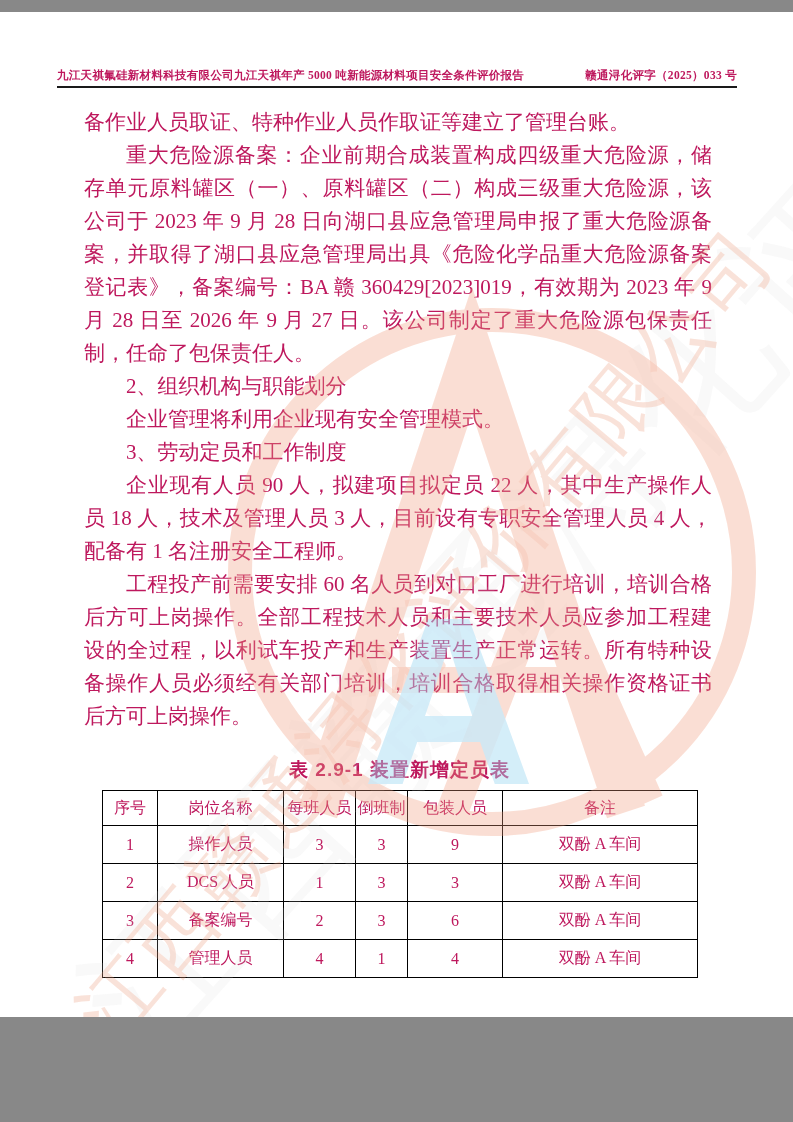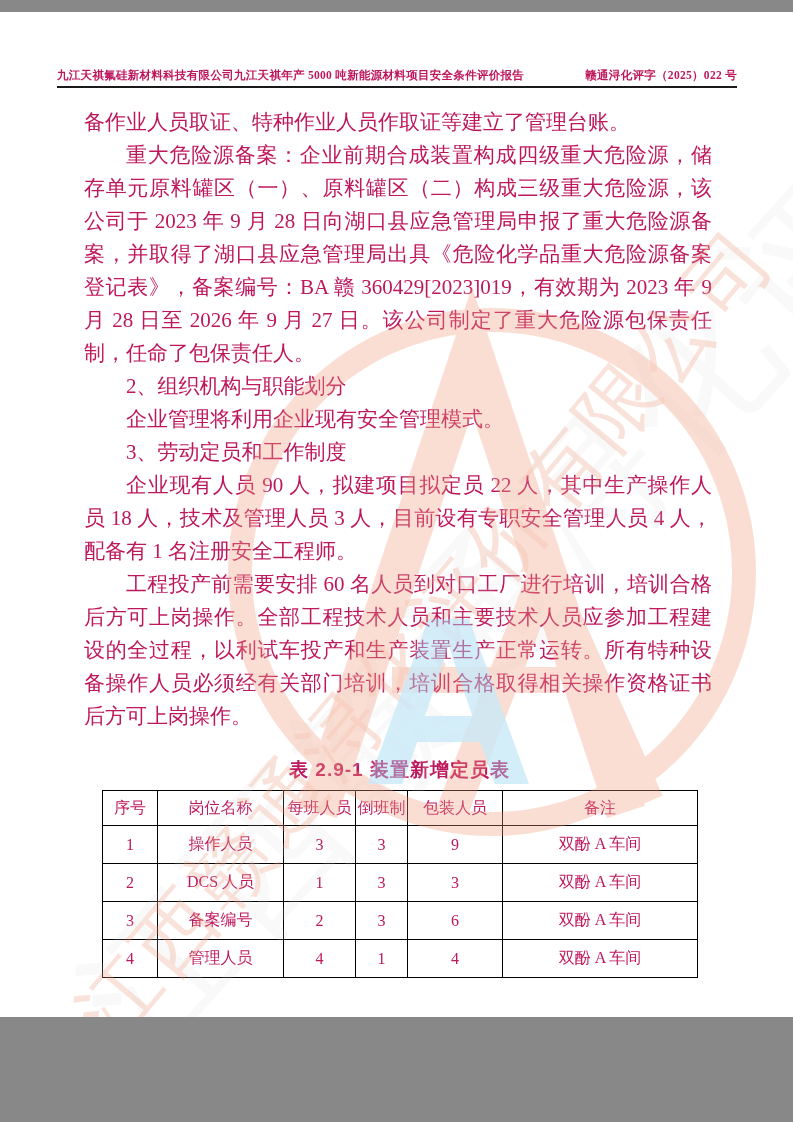--- a/index.html
+++ b/index.html
@@ -59,21 +59,21 @@
     pointer-events:none;opacity:.55;z-index:5;
   }
 </style>
 </head>
 <body>
 
 <div class="page">
 
   <div class="page-header">
     <span>九江天祺氟硅新材料科技有限公司九江天祺年产 5000 吨新能源材料项目安全条件评价报告</span>
-    <span>赣通浔化评字（2025）022 号</span>
+    <span>赣通浔化评字（2025）033 号</span>
   </div>
 
   <div class="doc-body" id="paragraphs">
       <p>备作业人员取证、特种作业人员作取证等建立了管理台账。</p>
       <p class="indent">重大危险源备案：企业前期合成装置构成四级重大危险源，储存单元原料罐区（一）、原料罐区（二）构成三级重大危险源，该公司于 2023 年 9 月 28 日向湖口县应急管理局申报了重大危险源备案，并取得了湖口县应急管理局出具《危险化学品重大危险源备案登记表》，备案编号：BA 赣 360429[2023]019，有效期为 2023 年 9 月 28 日至 2026 年 9 月 27 日。该公司制定了重大危险源包保责任制，任命了包保责任人。</p>
       <p class="indent">2、组织机构与职能划分</p>
       <p class="indent">企业管理将利用企业现有安全管理模式。</p>
       <p class="indent">3、劳动定员和工作制度</p>
       <p class="indent">企业现有人员 90 人，拟建项目拟定员 22 人，其中生产操作人员 18 人，技术及管理人员 3 人，目前设有专职安全管理人员 4 人，配备有 1 名注册安全工程师。</p>
       <p class="indent">工程投产前需要安排 60 名人员到对口工厂进行培训，培训合格后方可上岗操作。全部工程技术人员和主要技术人员应参加工程建设的全过程，以利试车投产和生产装置生产正常运转。所有特种设备操作人员必须经有关部门培训，培训合格取得相关操作资格证书后方可上岗操作。</p>

